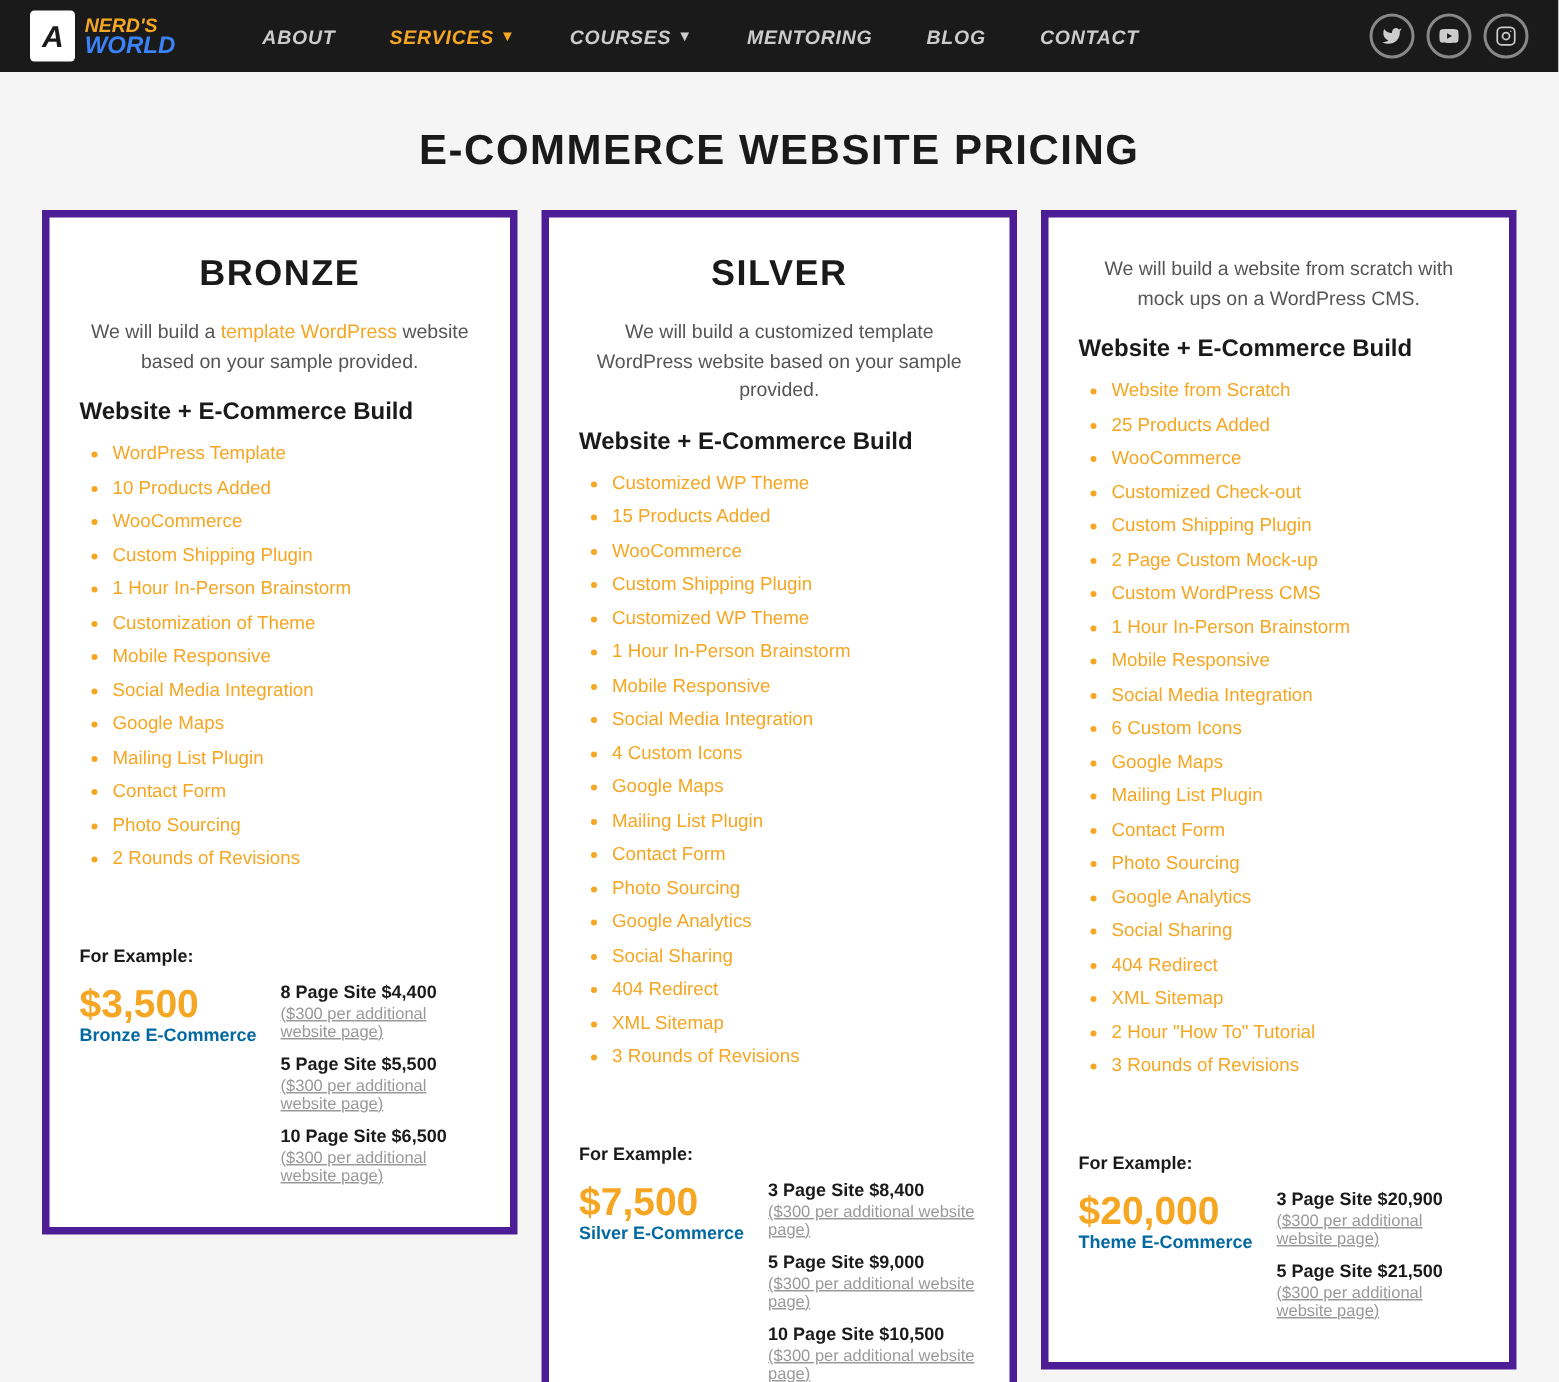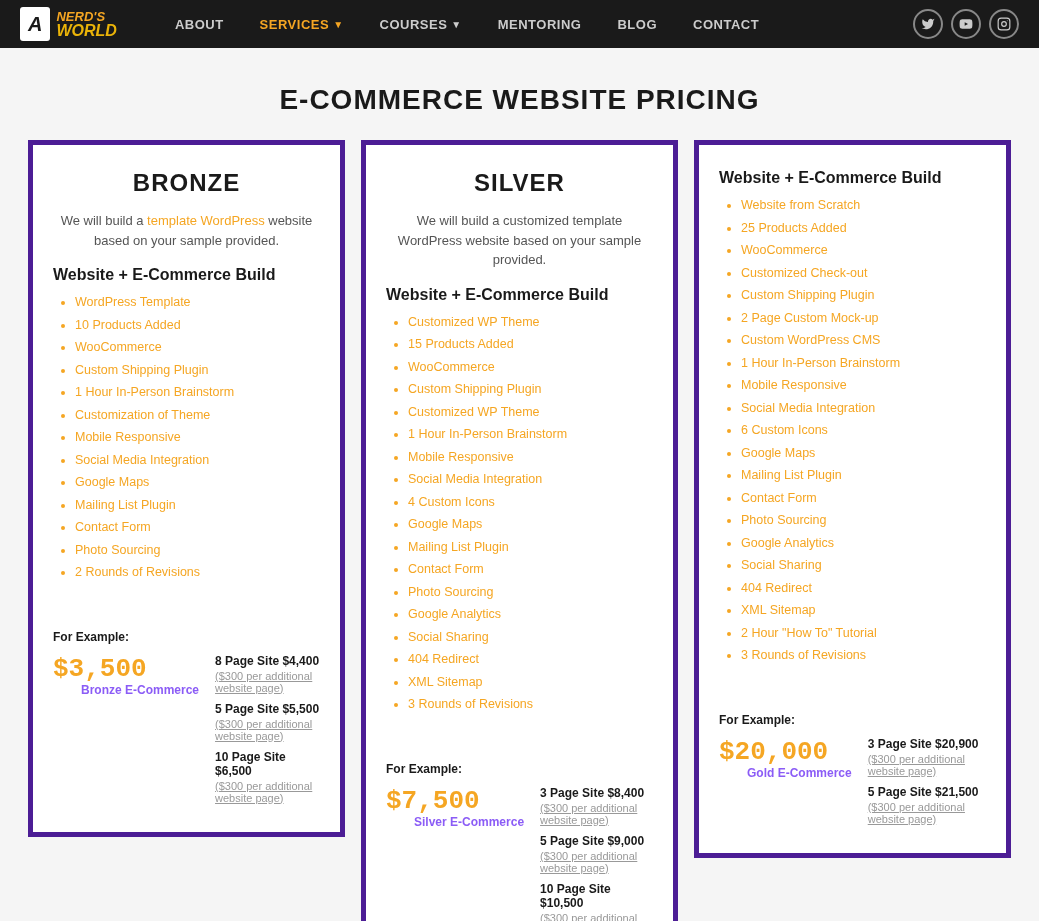--- a/index.html
+++ b/index.html
@@ -30,27 +30,28 @@
       padding: 4px 8px;
       border-radius: 3px;
       margin-right: 6px;
       font-weight: 900;
       font-style: italic;
       font-size: 22px;
     }
     .logo-box .a { color: #1a1a1a; }
     .logo-text { display: flex; flex-direction: column; line-height: 1.1; }
     .logo-text .nerds-line { color: #f5a623; font-size: 13px; font-weight: 700; font-style: italic; }
-    .logo-text .world-line { color: #eab308; font-size: 16px; font-weight: 900; font-style: italic; }
+    .logo-text .world-line { color: #3b82f6; font-size: 16px; font-weight: 900; font-style: italic; }
 
     .nav-links {
       display: flex;
       align-items: center;
       gap: 0;
       flex: 1;
+      font-style: italic;
     }
     .nav-link {
       color: #ccc;
       text-decoration: none;
       font-size: 13px;
       font-weight: 600;
       padding: 0 18px;
       height: 48px;
       display: flex;
       align-items: center;
@@ -160,29 +161,27 @@
 
     .big-price {
       color: #f5a623;
       font-size: 26px;
       font-weight: 900;
       display: block;
       float: left;
       margin-right: 14px;
       line-height: 1;
       margin-top: 2px;
-      font-family: Liberation Mono, monospace;
     }
     .price-label {
-      color: #8b5cf6;
+      color: #0369a1;
       font-size: 12px;
       font-weight: 700;
       display: block;
       line-height: 1.4;
-      margin-left: 28px;
     }
 
     .price-row {
       font-size: 12px;
       font-weight: 700;
       color: #1a1a1a;
       margin-bottom: 2px;
       display: block;
     }
     .price-note {
@@ -329,20 +328,21 @@
      <span class="price-note">($300 per additional website page)</span>
             <span class="price-row">5 Page Site $9,000</span>
      <span class="price-note">($300 per additional website page)</span>
             <span class="price-row">10 Page Site $10,500</span>
      <span class="price-note">($300 per additional website page)</span>
         </div>
       </div>
     </div>
   </div>
     <div class="pricing-card">
+    <div class="card-desc">We will build a website from scratch with mock ups on a WordPress CMS.</div>
     <div class="section-label">Website + E-Commerce Build</div>
     <ul class="feature-list">
       <li><span>Website from Scratch</span></li>
         <li><span>25 Products Added</span></li>
         <li><span>WooCommerce</span></li>
         <li><span>Customized Check-out</span></li>
         <li><span>Custom Shipping Plugin</span></li>
         <li><span>2 Page Custom Mock-up</span></li>
         <li><span>Custom WordPress CMS</span></li>
         <li><span>1 Hour In-Person Brainstorm</span></li>
@@ -358,21 +358,21 @@
         <li><span>404 Redirect</span></li>
         <li><span>XML Sitemap</span></li>
         <li><span>2 Hour "How To" Tutorial</span></li>
         <li><span>3 Rounds of Revisions</span></li>
     </ul>
     <div class="pricing-footer">
       <div class="price-example">For Example:</div>
       <div class="price-main-block clearfix">
         <div class="price-main-left">
           <span class="big-price">$20,000</span>
-          <span class="price-label">Gold E-Commerce</span>
+          <span class="price-label">Theme E-Commerce</span>
         </div>
         <div class="price-main-right">
           <span class="price-row">3 Page Site $20,900</span>
      <span class="price-note">($300 per additional website page)</span>
             <span class="price-row">5 Page Site $21,500</span>
      <span class="price-note">($300 per additional website page)</span>
         </div>
       </div>
     </div>
   </div>

